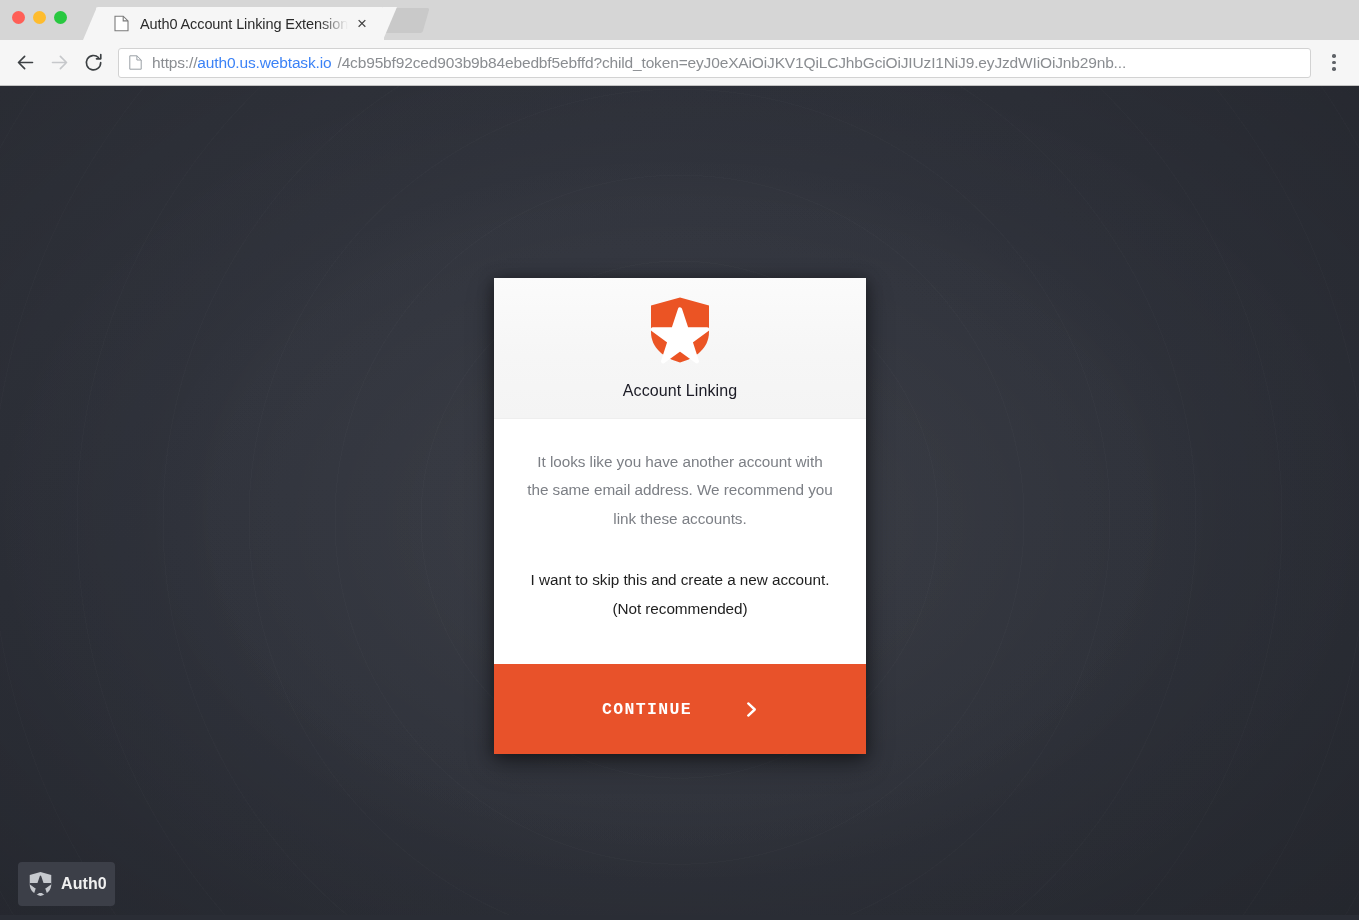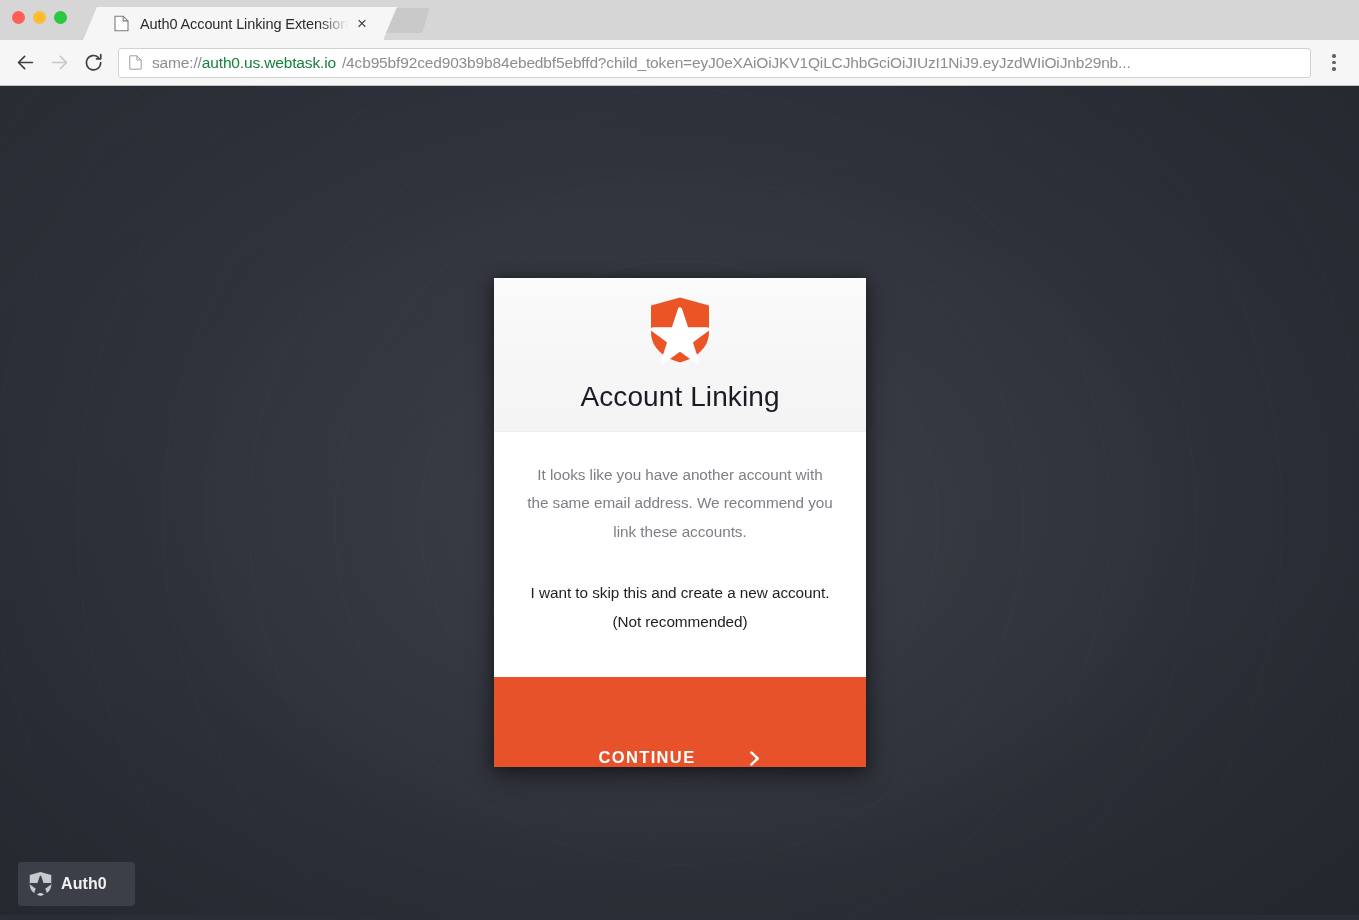--- a/index.html
+++ b/index.html
@@ -170,21 +170,21 @@
   }
 
   #omnibox-url {
     font-size: 15.5px;
     white-space: nowrap;
     overflow: hidden;
     letter-spacing: -0.15px;
     color: #8a8d91;
   }
   #omnibox-url .scheme { color: #8a8d91; }
-  #omnibox-url .host   { color: #15803d; }
+  #omnibox-url .host   { color: #3b82f6; }
   #omnibox-url .path   { color: #8a8d91; margin-left: 6px; }
 
   #menu-btn {
     width: 30px; height: 34px;
     flex: 0 0 30px;
     display: flex;
     flex-direction: column;
     align-items: center;
     justify-content: center;
     gap: 3px;
@@ -253,21 +253,21 @@
   }
 
   #card-logo {
     width: 62px;
     height: 68px;
     display: block;
   }
 
   #card-title {
     margin-top: 18px;
-    font-size: 28px;
+    font-size: 16px;
     font-weight: 300;
     color: #1b1b25;
     letter-spacing: 0.1px;
     line-height: 1.1;
     text-align: center;
   }
 
   #card-body {
     background: #ffffff;
     padding: 29px 33px 41px;
@@ -293,47 +293,47 @@
     letter-spacing: -0.05px;
     text-decoration: none;
     display: inline;
     cursor: pointer;
   }
 
   #card-cta {
     background: #e8522a;
     height: 90px;
     display: flex;
-    align-items: flex-end;
+    align-items: center;
     justify-content: center;
     cursor: pointer;
     border: none;
     width: 100%;
-    font-family: Liberation Sans, sans-serif;
+    font-family: Liberation Mono, monospace;
     gap: 40px;
   }
   #card-cta-label {
     color: #ffffff;
     font-size: 16.5px;
     font-weight: 700;
     letter-spacing: 1.35px;
   }
   #card-cta-chevron {
     margin-left: 13px;
     display: inline-flex;
     align-items: center;
   }
 
   
   #auth0-badge {
     position: absolute;
     left: 18px;
     bottom: 14px;
     height: 44px;
-    padding: 0 28px 0 11px;
+    padding: 0 8px 0 11px;
     background: #3c3f48;
     border-radius: 4px;
     display: flex;
     align-items: center;
     gap: 9px;
     z-index: 4;
     cursor: pointer;
   }
   #auth0-badge-logo {
     width: 23px; height: 26px;
@@ -403,21 +403,21 @@
       </svg>
     </div>
 
     <div id="omnibox">
       <span id="omnibox-icon">
         <svg viewBox="0 0 13 15" width="13" height="15" aria-hidden="true">
           <path d="M0.8 0.8h7.1L12.2 5v9.2H0.8z" fill="#ffffff" stroke="#9aa0a6" stroke-width="1"></path>
           <path d="M7.9 0.8V5h4.3" fill="none" stroke="#9aa0a6" stroke-width="1"></path>
         </svg>
       </span>
-      <span id="omnibox-url"><span class="scheme">same://</span><span class="host">auth0.us.webtask.io</span><span class="path">/4cb95bf92ced903b9b84ebedbf5ebffd?child_token=eyJ0eXAiOiJKV1QiLCJhbGciOiJIUzI1NiJ9.eyJzdWIiOiJnb29nb...</span></span>
+      <span id="omnibox-url"><span class="scheme">https://</span><span class="host">auth0.us.webtask.io</span><span class="path">/4cb95bf92ced903b9b84ebedbf5ebffd?child_token=eyJ0eXAiOiJKV1QiLCJhbGciOiJIUzI1NiJ9.eyJzdWIiOiJnb29nb...</span></span>
     </div>
 
     <div id="menu-btn">
       <i></i>
         <i></i>
         <i></i>
     </div>
   </div>
 
   <div id="viewport">

